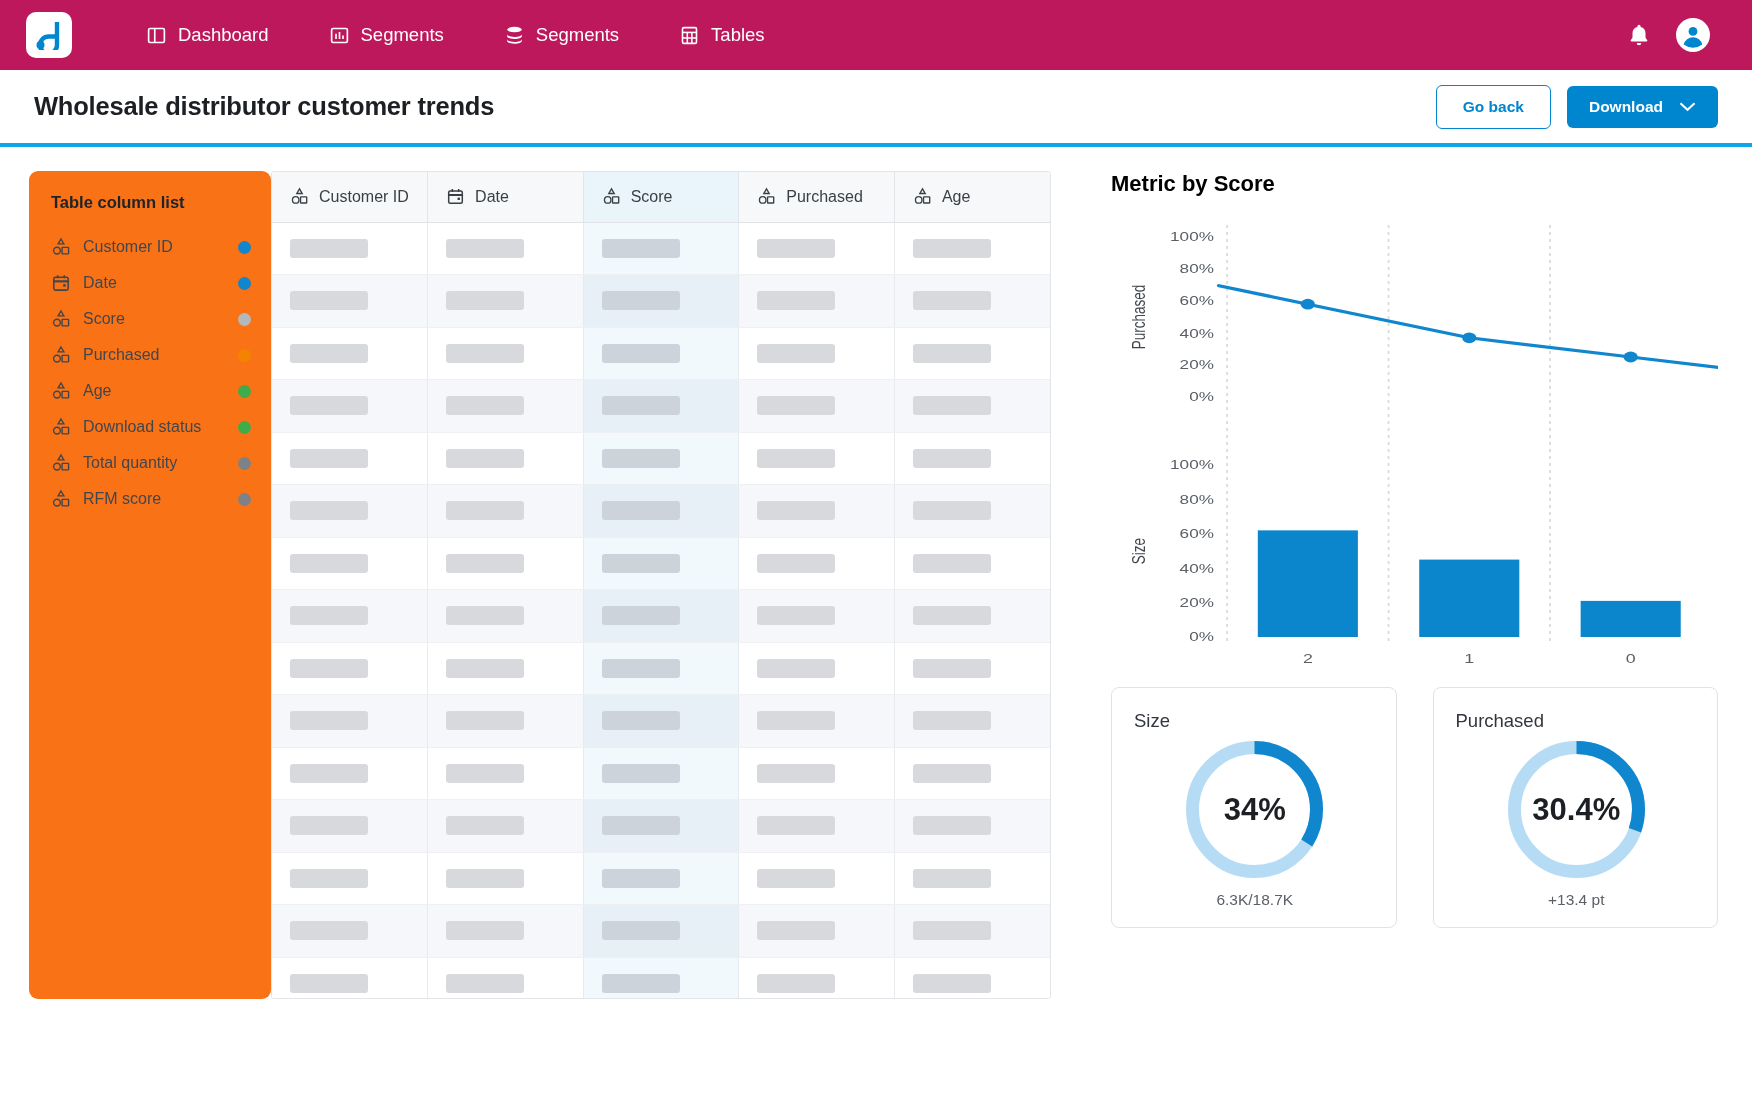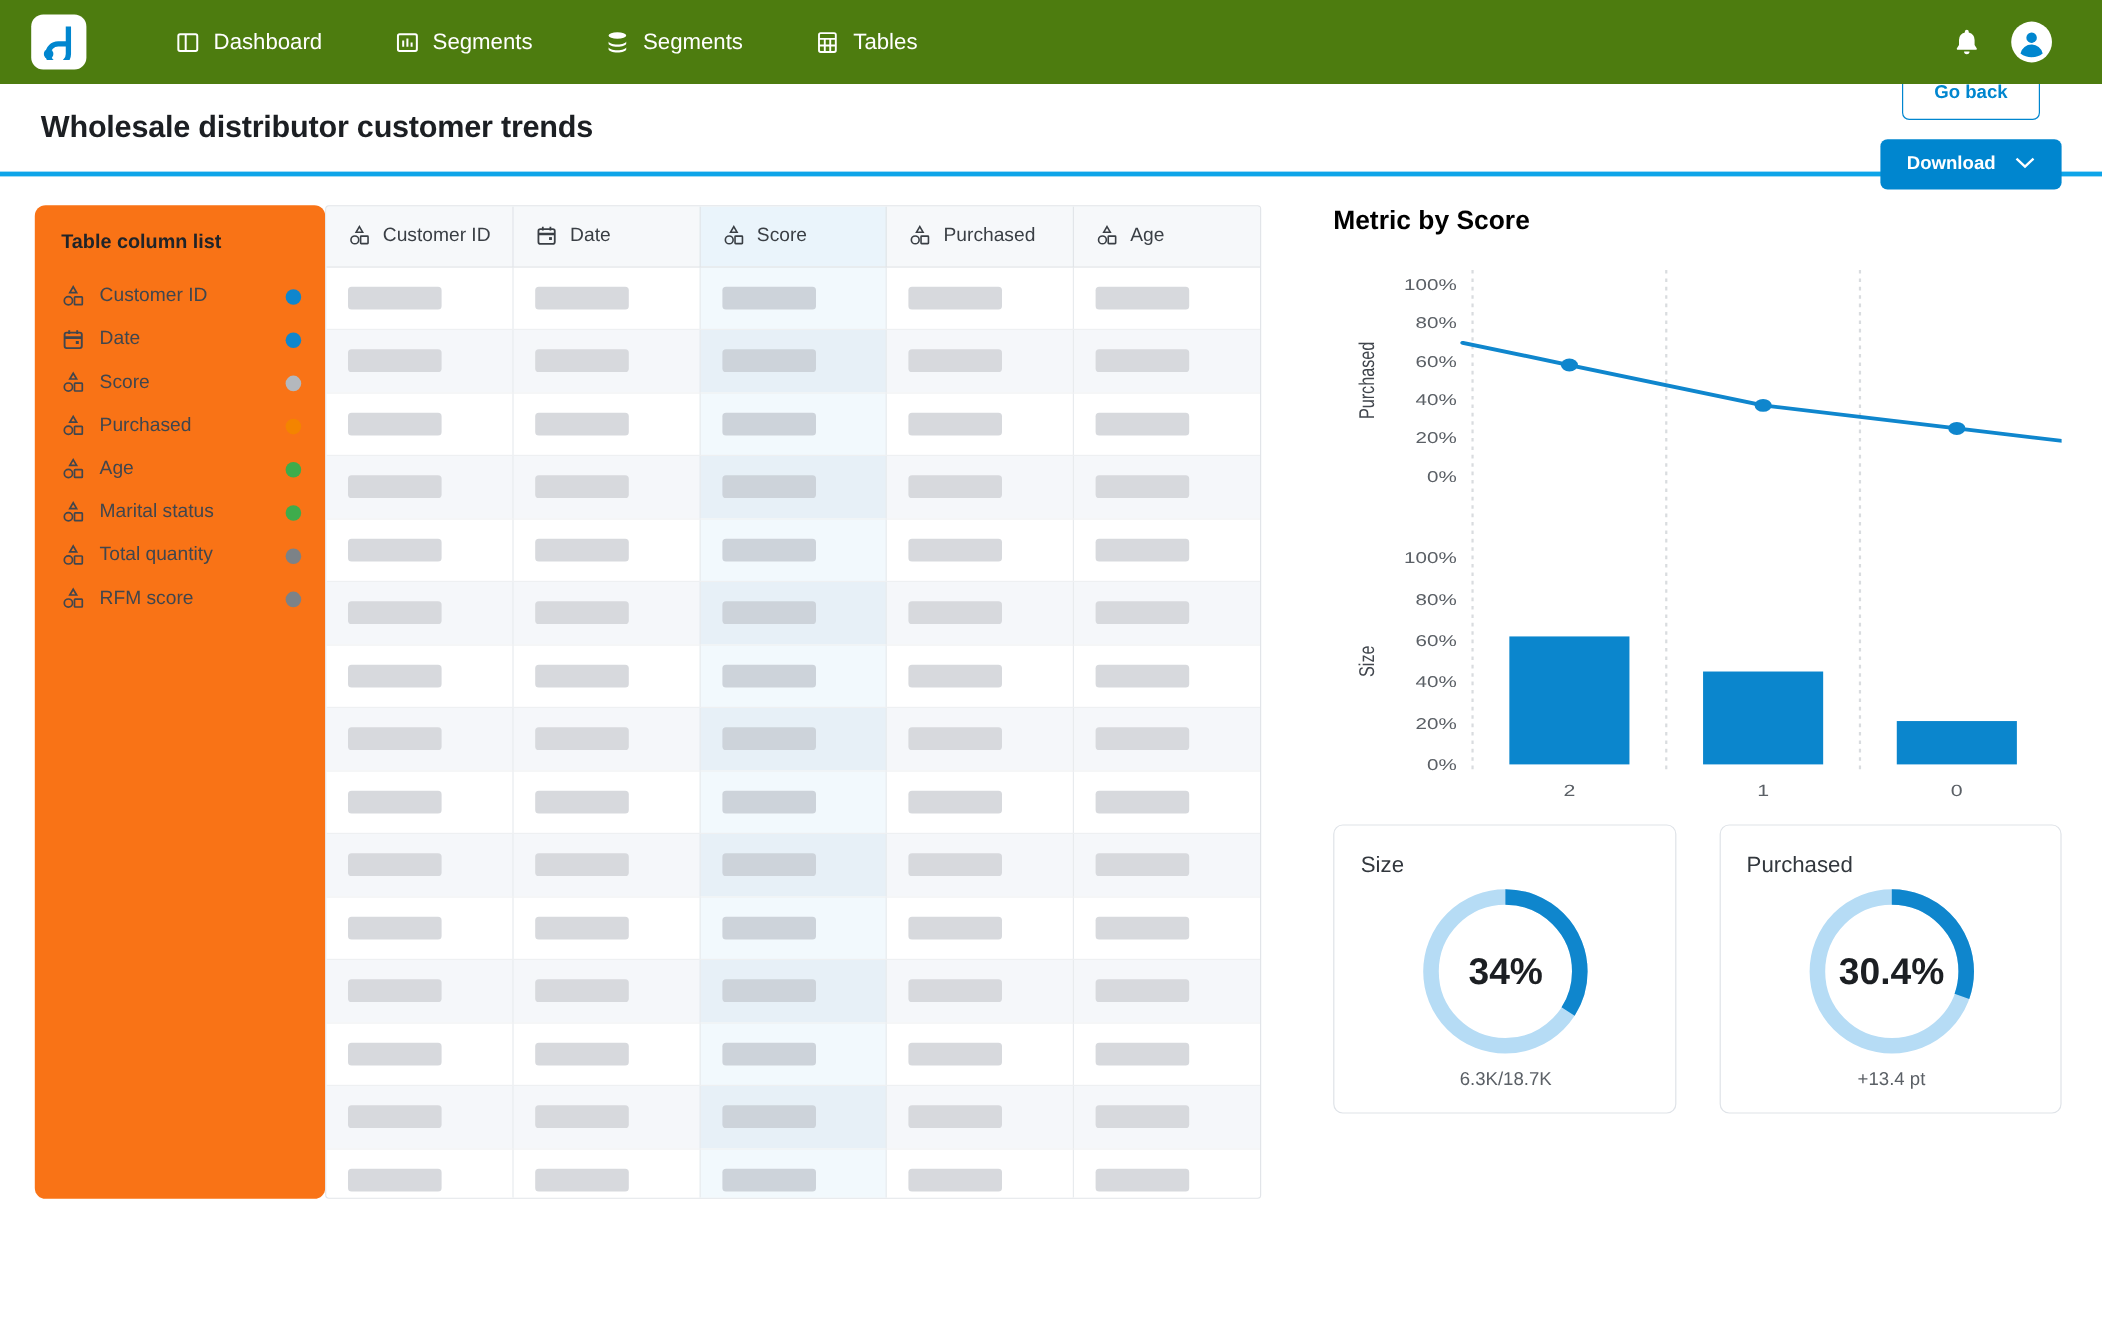--- a/index.html
+++ b/index.html
@@ -5,21 +5,21 @@
   * { box-sizing: border-box; margin: 0; padding: 0; }
   body {
     width: 1752px; height: 1117px;
     font-family: "Liberation Sans", sans-serif;
     background: #ffffff;
     overflow: hidden;
   }
 
   
   .topnav {
-    height: 70px; background: #4d7c0f;
+    height: 70px; background: #be185d;
     display: flex; align-items: center; padding: 0 26px;
     position: relative;
   }
   .logo {
     width: 46px; height: 46px; background: #ffffff; border-radius: 10px;
     display: flex; align-items: center; justify-content: center;
     margin-right: 44px; flex: 0 0 auto;
   }
   .nav-items { display: flex; align-items: center; gap: 0; }
   .nav-item {
@@ -37,21 +37,21 @@
     width: 34px; height: 34px; border-radius: 50%; background: #ffffff;
     display: flex; align-items: center; justify-content: center; cursor: pointer;
   }
 
   
   .pagehead {
     height: 77px; background: #ffffff; border-bottom: 4px solid #0ea5e9;
     display: flex; align-items: center; padding: 0 34px;
   }
   .page-title { font-size: 25.5px; font-weight: bold; color: #1c1f23; letter-spacing: -0.2px; }
-  .head-actions { margin-left: auto; display: flex; align-items: center; gap: 16px; flex-direction: column; }
+  .head-actions { margin-left: auto; display: flex; align-items: center; gap: 16px; }
   .btn-ghost {
     border: 1.4px solid #0086cf; color: #0086cf; background: #fff;
     border-radius: 6px; font-size: 15.5px; font-weight: bold;
     padding: 12px 26px; cursor: pointer; font-family: inherit;
   }
   .btn-primary {
     border: none; background: #0086cf; color: #fff; border-radius: 6px;
     font-size: 15.5px; font-weight: bold; padding: 12px 22px;
     cursor: pointer; display: flex; align-items: center; gap: 16px;
     font-family: inherit;
@@ -273,21 +273,21 @@
           <span class="dot" style="background:#3eac4c"></span>
         </div>
         <div class="col-item">
           <span class="cicon">
             <svg width="20" height="20" viewBox="0 0 24 24" fill="none" stroke="#41464d" stroke-width="1.7">
     <path d="M12 2.4 L15.4 8.2 H8.6 Z"></path>
     <circle cx="7.2" cy="16.3" r="4.1"></circle>
     <rect x="13.3" y="12.4" width="7.8" height="7.8" rx="0.7"></rect>
   </svg>
           </span>
-          <span class="clabel">Marital status</span>
+          <span class="clabel">Download status</span>
           <span class="dot" style="background:#3eac4c"></span>
         </div>
         <div class="col-item">
           <span class="cicon">
             <svg width="20" height="20" viewBox="0 0 24 24" fill="none" stroke="#41464d" stroke-width="1.7">
     <path d="M12 2.4 L15.4 8.2 H8.6 Z"></path>
     <circle cx="7.2" cy="16.3" r="4.1"></circle>
     <rect x="13.3" y="12.4" width="7.8" height="7.8" rx="0.7"></rect>
   </svg>
           </span>

